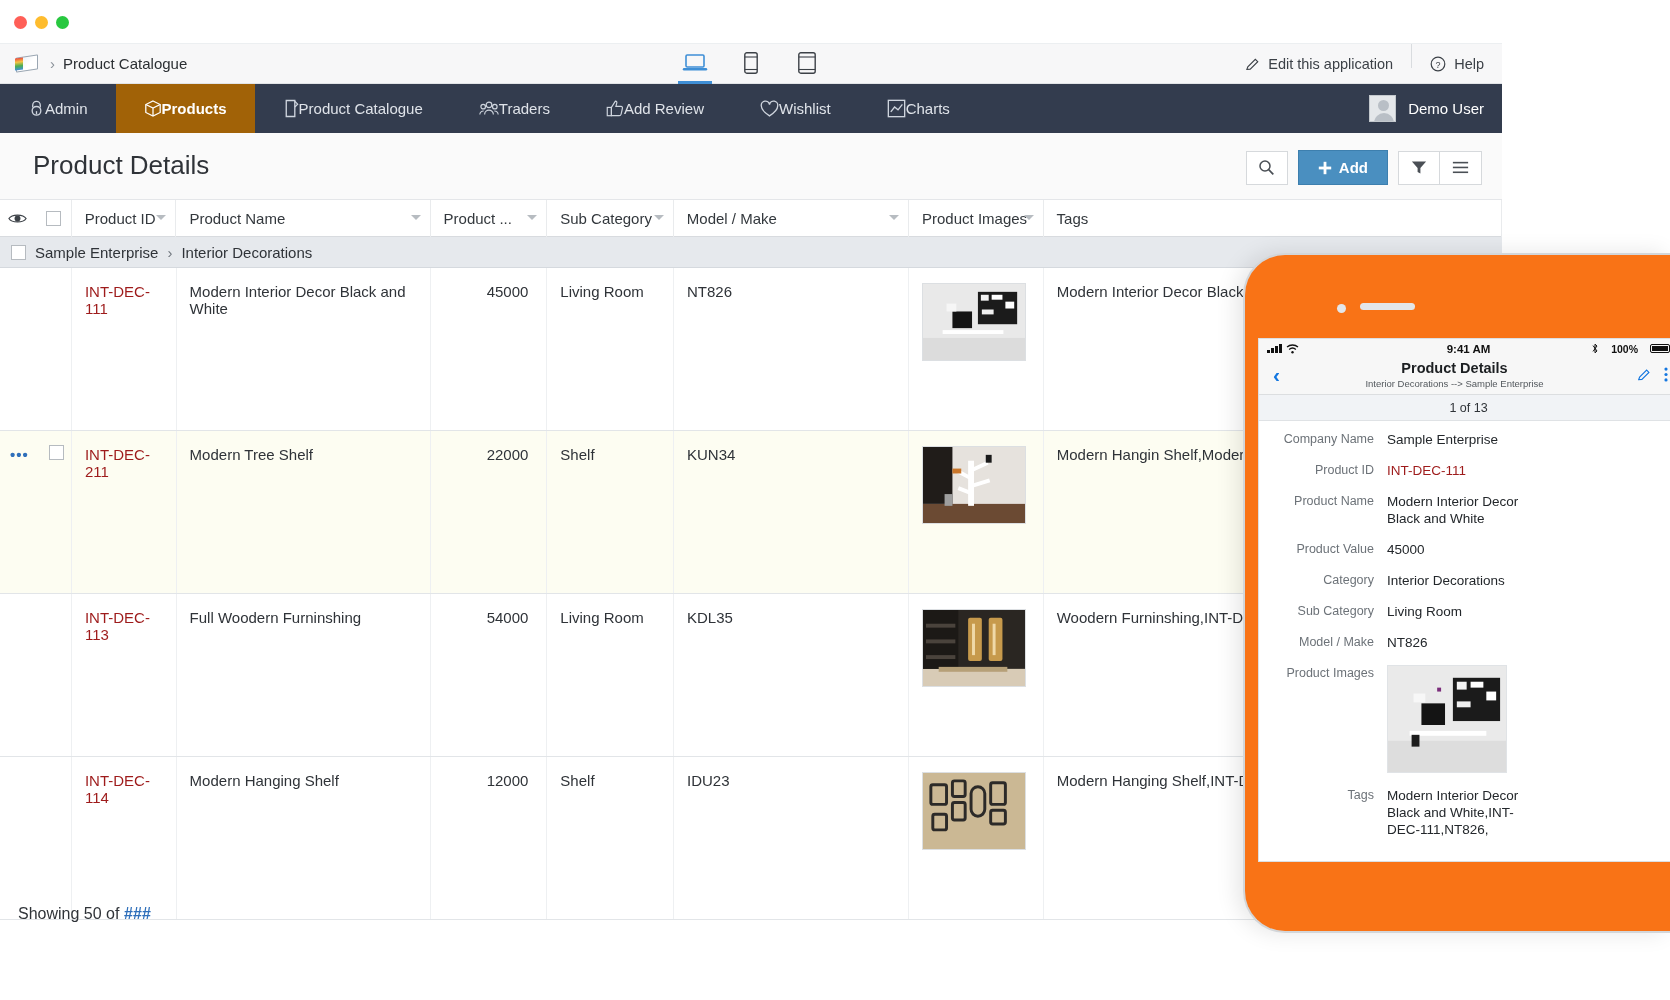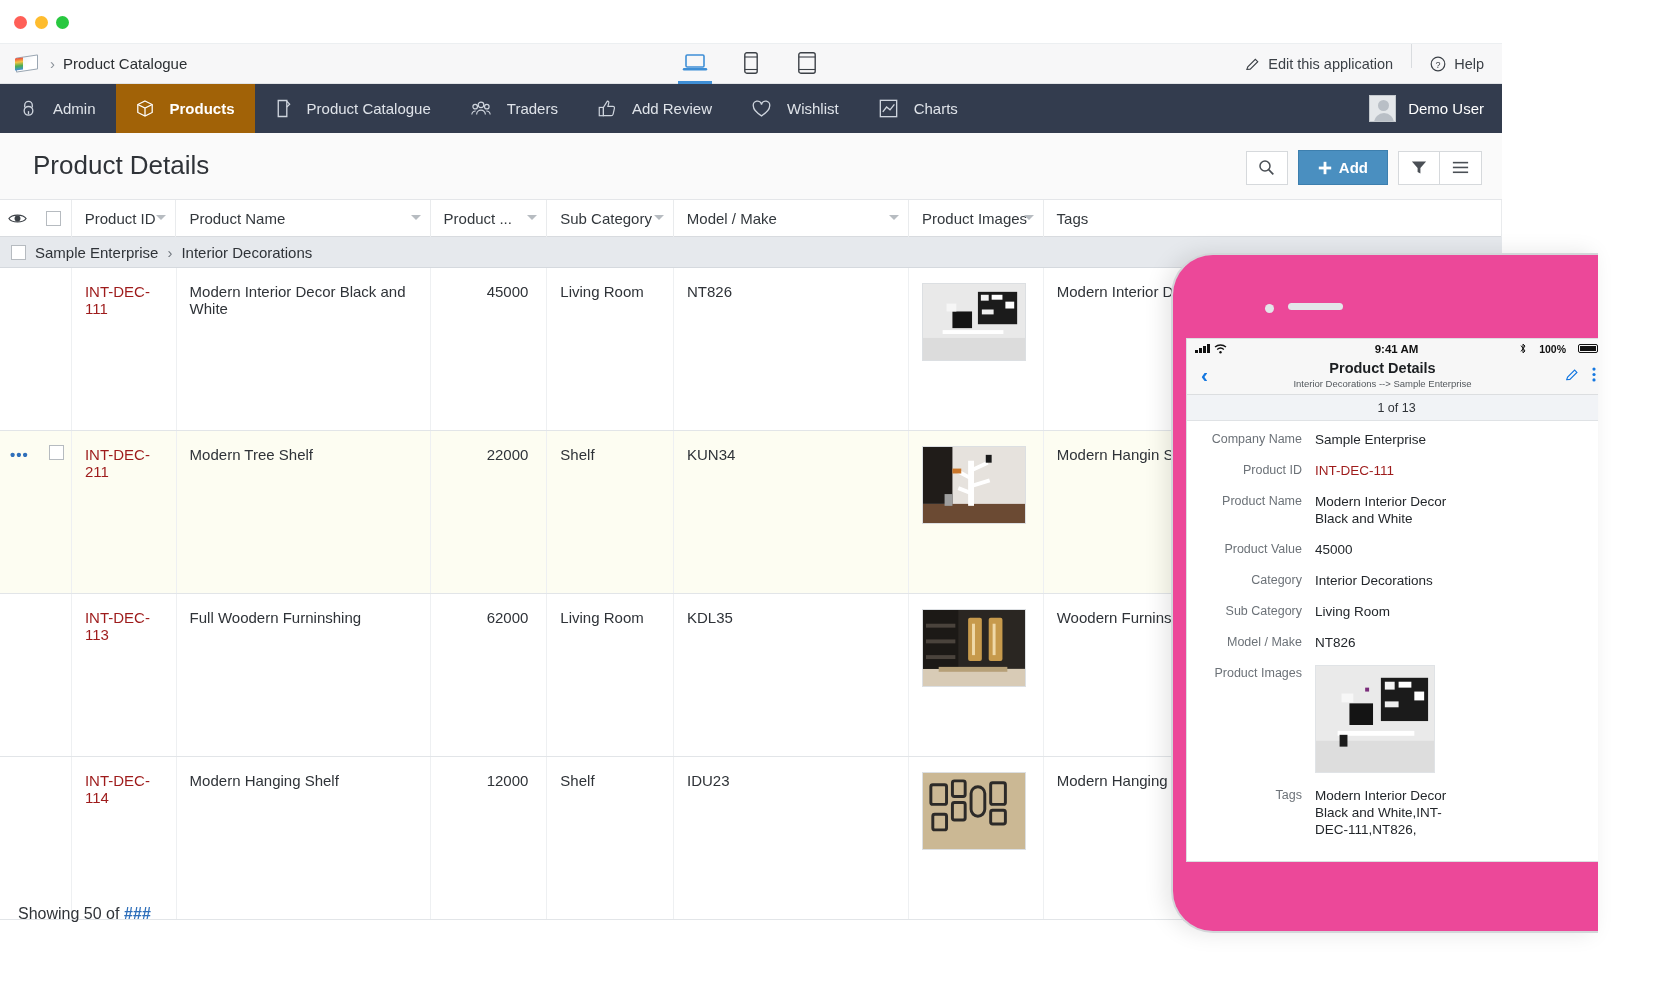--- a/index.html
+++ b/index.html
@@ -61,21 +61,21 @@
     font-size:14.5px; color:#3c4147;
   }
   .appbar-divider { width:1px; height:24px; background:#d9dcdf; }
 
   
   .navbar {
     position:absolute; left:0; top:84px; width:1502px; height:49px;
     background:#333c4e; display:flex; align-items:stretch;
   }
   .nav-item {
-    display:flex; align-items:center; gap:16px; padding:0 20px;
+    display:flex; align-items:center; gap:0; padding:0 28px;
     color:#dfe3e9; font-size:15px; white-space:nowrap;
   }
   .nav-item.active { background:#a16207; color:#ffffff; font-weight:bold; }
   .nav-user {
     position:absolute; right:18px; top:0; height:49px;
     display:flex; align-items:center; gap:12px; color:#ffffff; font-size:15px;
   }
   .avatar {
     width:27px; height:27px; background:#e4e7ea; border:1px solid #c3c8cd;
     position:relative; overflow:hidden; flex:none;
@@ -138,22 +138,22 @@
   .thumb { width:104px; height:78px; border:1px solid #dcdfe2; background:#f2f2f2; overflow:hidden;
            position:relative; }
 
   .footer-count {
     position:absolute; left:18px; top:905px; font-size:16px; color:#2f3338;
   }
   .footer-count .hash { color:#2f6fba; font-style:italic; font-weight:bold; }
 
   
   .phone {
-    position:absolute; left:1171px; top:253px; width:427px; height:680px;
-    background:#ec4899; border:2px solid #d3d6d9; border-radius:42px 0 0 42px;
+    position:absolute; left:1243px; top:253px; width:427px; height:680px;
+    background:#f97316; border:2px solid #d3d6d9; border-radius:42px 0 0 42px;
     border-right:none; box-shadow:-6px 0 22px rgba(0,0,0,0.10);
     overflow:hidden;
   }
   .phone-speaker { position:absolute; left:115px; top:48px; width:55px; height:7px; border-radius:4px;
                    background:#e3e6e9; }
   .phone-cam { position:absolute; left:92px; top:49px; width:9px; height:9px; border-radius:50%;
                background:#e3e6e9; }
   .phone-screen {
     position:absolute; left:13px; top:83px; width:420px; height:524px;
     background:#ffffff; border:1px solid #dcdfe2; border-right:none; overflow:hidden;
@@ -453,21 +453,21 @@
         </div>
       </div>
       <div class="td" style="width:460px">Modern Hangin Shelf,Modern</div>
     </div>
 
     <div class="trow" style="height:163px">
       <div class="td nobord" style="width:36px"></div>
       <div class="td" style="width:36px"></div>
       <div class="td pid" style="width:105px">INT-DEC-113</div>
       <div class="td" style="width:255px">Full Woodern Furninshing</div>
-      <div class="td num" style="width:117px">62000</div>
+      <div class="td num" style="width:117px">54000</div>
       <div class="td" style="width:127px">Living Room</div>
       <div class="td" style="width:236px">KDL35</div>
       <div class="td" style="width:135px">
         <div class="thumb">
           <svg class="art" viewBox="0 0 104 78" preserveAspectRatio="none">
             <rect width="104" height="78" fill="#2a2622"></rect>
             <rect x="0" y="60" width="104" height="18" fill="#d8cbb6"></rect>
             <rect x="0" y="0" width="36" height="60" fill="#1c1916"></rect>
             <rect x="3" y="14" width="30" height="4" fill="#4a433c"></rect>
             <rect x="3" y="30" width="30" height="4" fill="#4a433c"></rect>

